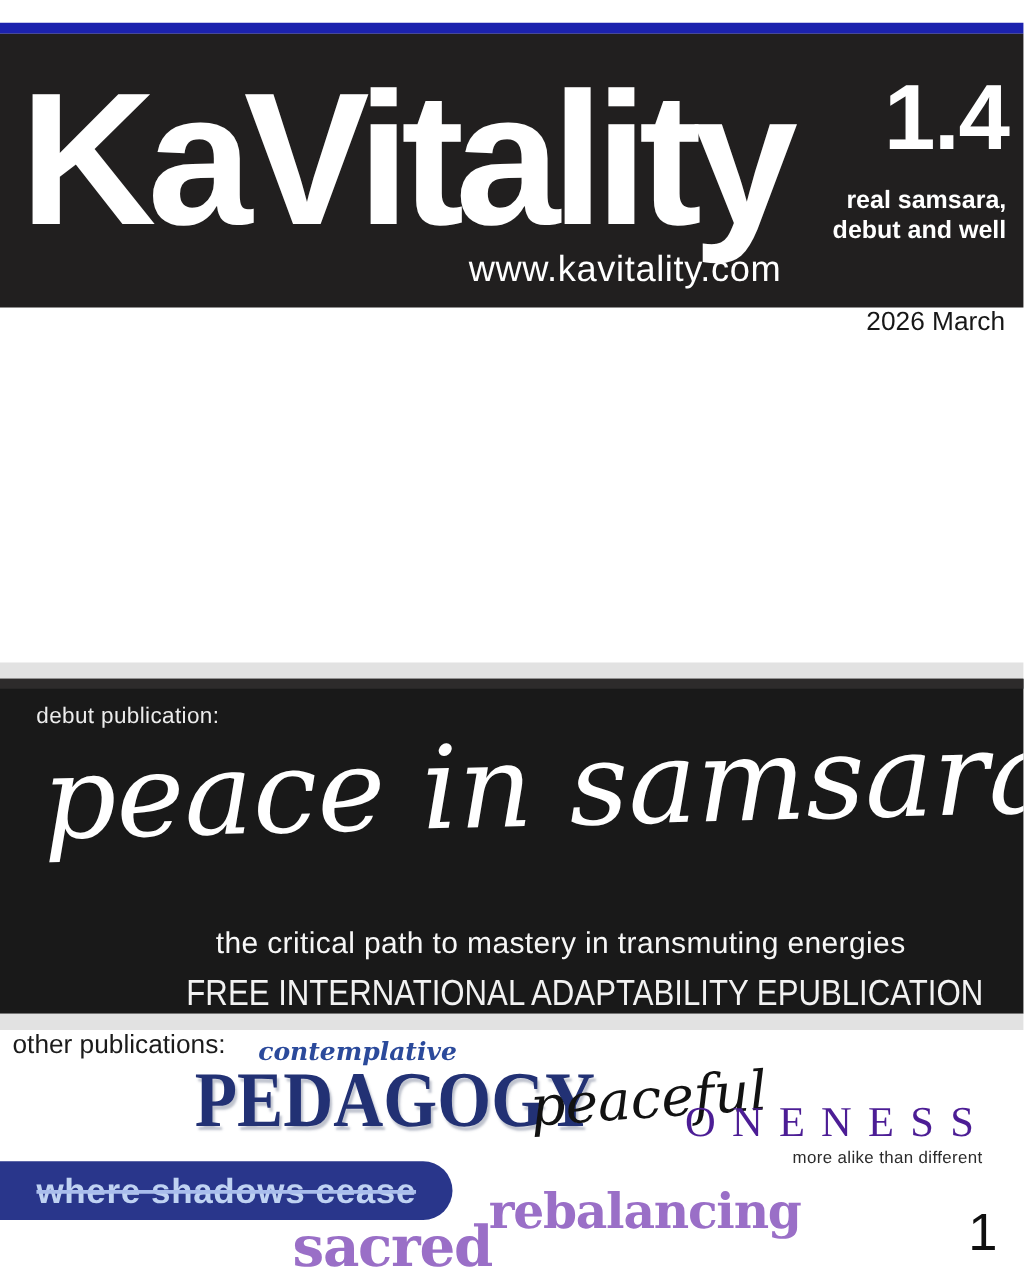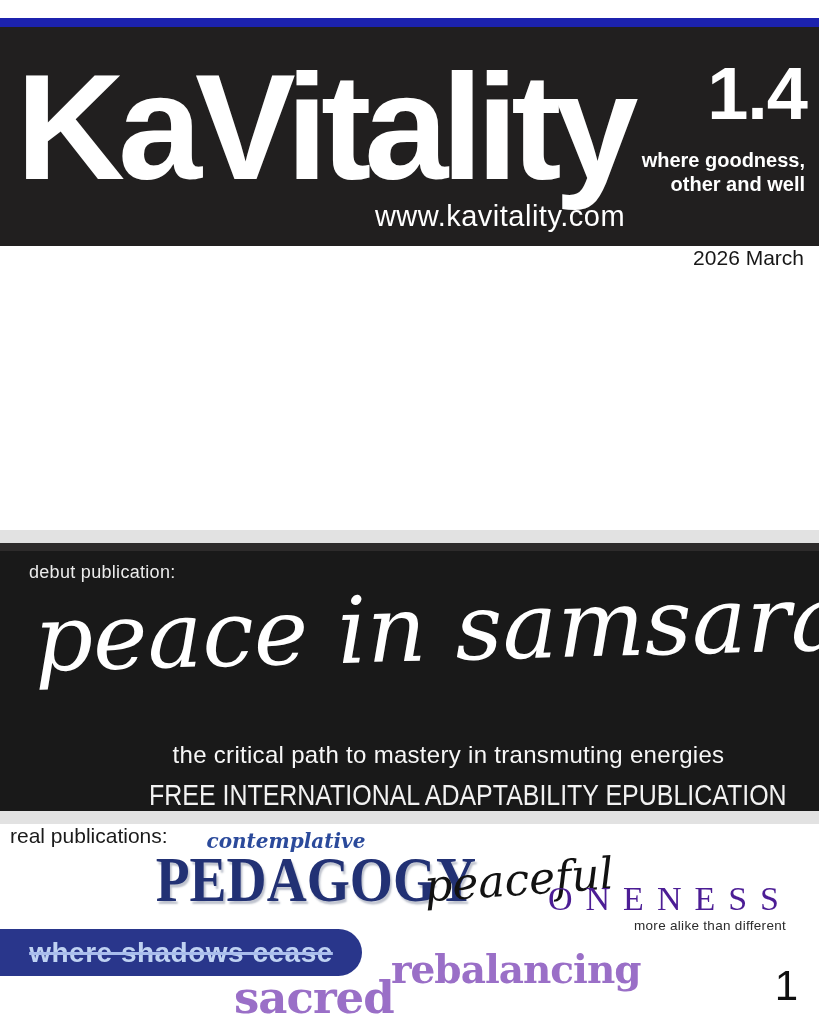--- a/index.html
+++ b/index.html
@@ -205,41 +205,41 @@
 <body>
 
 <div class="stage">
 
   <div class="strip-top"></div>
 
   <div class="masthead">
     <div class="brand">KaVitality</div>
     <div class="version">1.4</div>
     <div class="masthead-tagline">
-      <div>where goodness,</div>
-      <div>other and well</div>
+      <div>real samsara,</div>
+      <div>debut and well</div>
     </div>
     <div class="website">www.kavitality.com</div>
   </div>
 
   <div class="issue-date">2026 March</div>
 
 
   <div class="divider-a"></div>
 
   <div class="debut-panel">
     <div class="debut-label">debut publication:</div>
     <div class="debut-title">peace in samsara</div>
     <div class="debut-subtitle">the critical path to mastery in transmuting energies</div>
     <div class="debut-offer">FREE INTERNATIONAL ADAPTABILITY EPUBLICATION</div>
   </div>
 
   <div class="divider-b"></div>
 
-  <div class="other-label">real publications:</div>
+  <div class="other-label">other publications:</div>
 
   <div class="logo-pedagogy">
     <div class="pedagogy-script">contemplative</div>
     <div class="pedagogy-main">PEDAGOGY</div>
   </div>
 
   <div class="logo-oneness">
     <div class="oneness-script">peaceful</div>
     <div class="oneness-main">ONENESS</div>
     <div class="oneness-tagline">more alike than different</div>

